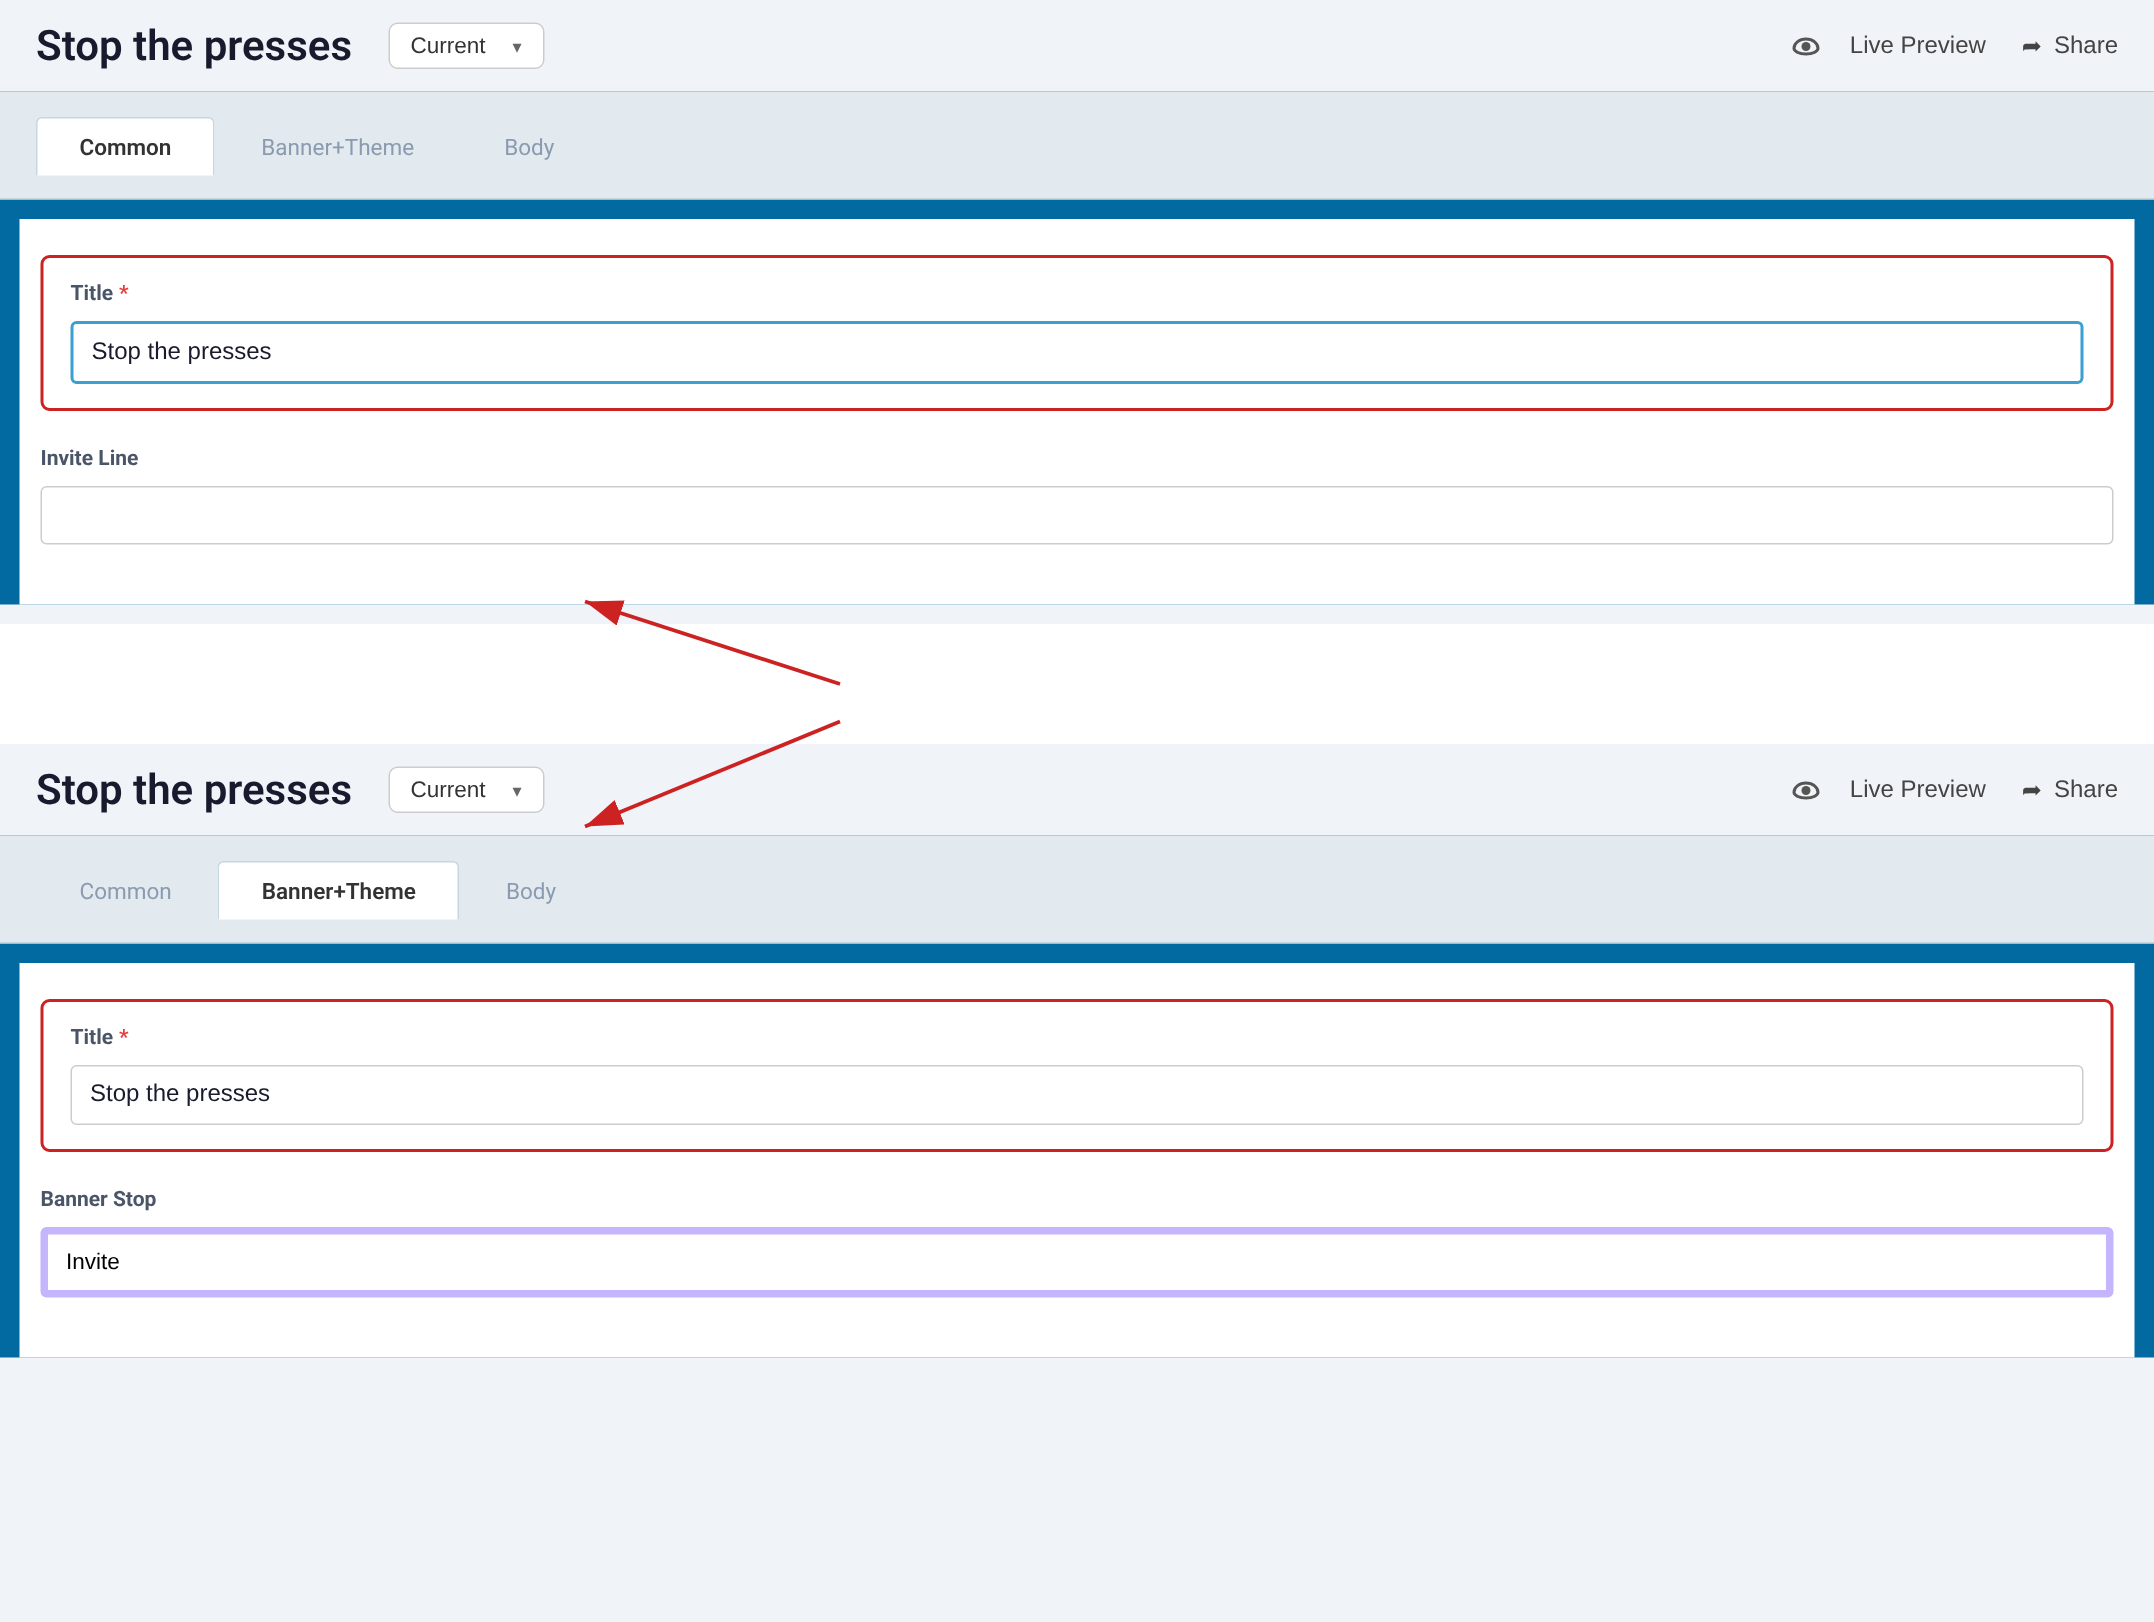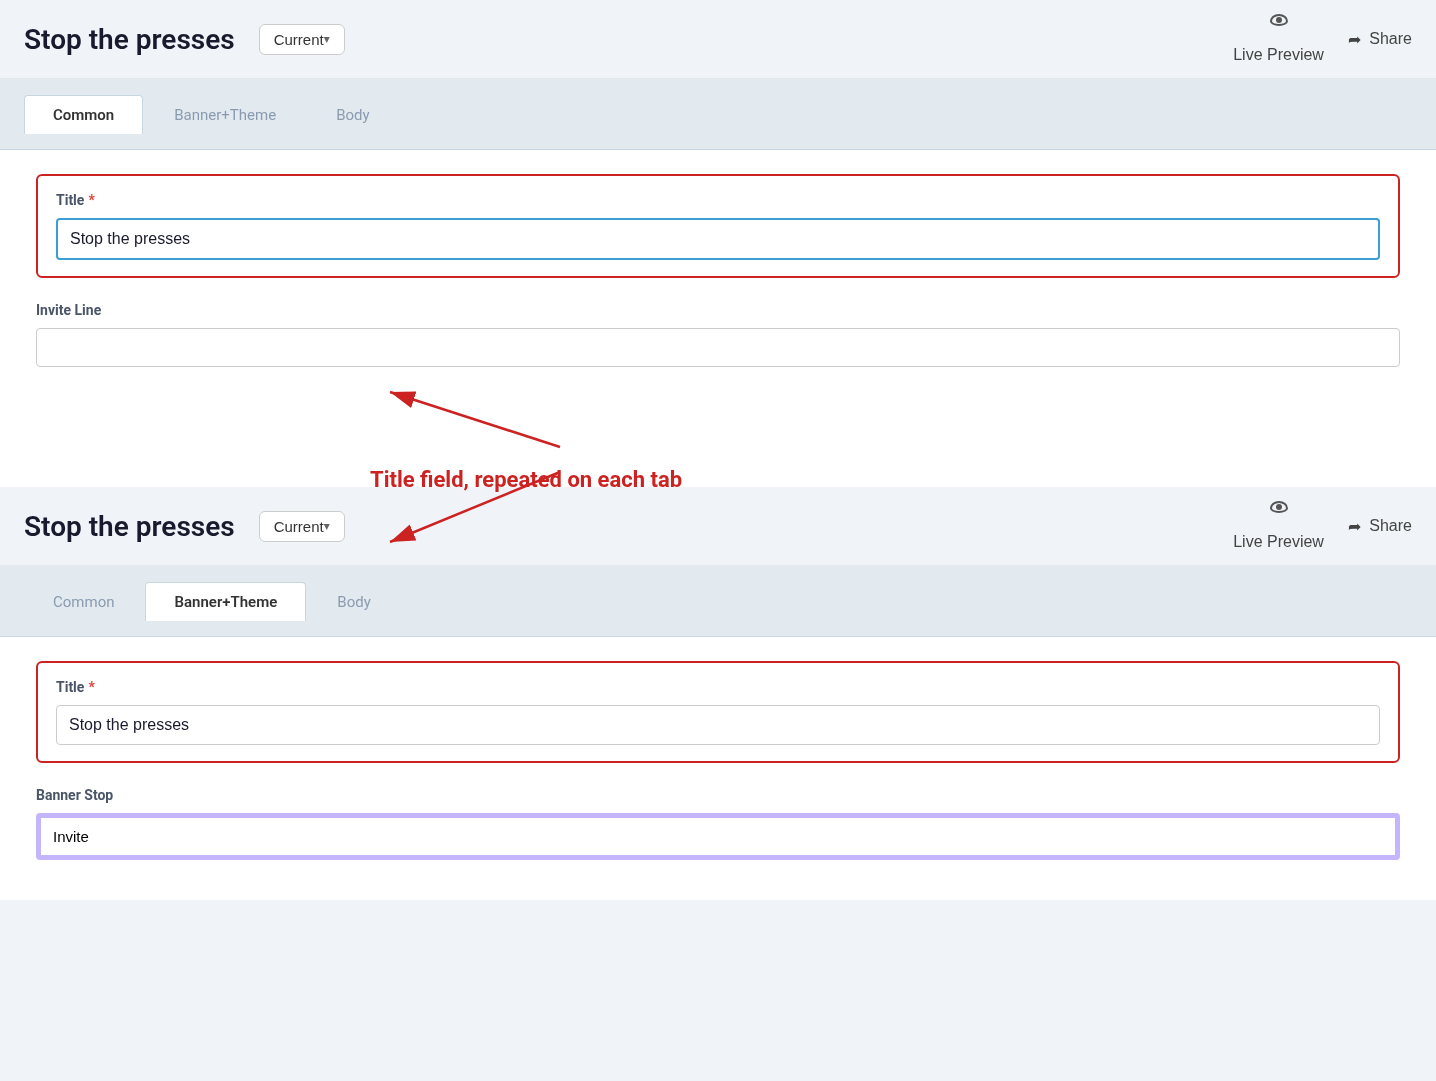--- a/index.html
+++ b/index.html
@@ -21,21 +21,21 @@
     .page-title {
       font-size: 28px;
       font-weight: 600;
       color: #1a1a2e;
       flex-shrink: 0;
     }
 
     .version-dropdown {
       display: flex;
       align-items: center;
-      gap: 0;
+      gap: 18px;
       background: #fff;
       border: 1px solid #ccc;
       border-radius: 6px;
       padding: 6px 14px;
       font-size: 15px;
       color: #333;
       cursor: pointer;
       margin-left: 8px;
     }
 
@@ -53,21 +53,20 @@
 
     .live-preview-btn {
       display: flex;
       align-items: center;
       gap: 20px;
       font-size: 16px;
       color: #444;
       cursor: pointer;
       background: none;
       border: none;
-      flex-direction: column;
     }
 
     .share-btn {
       display: flex;
       align-items: center;
       gap: 8px;
       font-size: 16px;
       color: #444;
       cursor: pointer;
       background: none;
@@ -101,22 +100,22 @@
       background: #fff;
       color: #333;
       font-weight: 600;
       border-color: #c8d6e0;
       border-bottom-color: #fff;
     }
 
     
     .content-area {
       background: #fff;
-      padding: 24px 36px;
-      margin: 0;
+      padding: 24px 14px;
+      margin: 13px;
     }
 
     
     .title-card {
       border: 2px solid #cc2222;
       border-radius: 6px;
       padding: 16px 18px;
       margin-bottom: 24px;
       background: #fff;
     }
@@ -289,23 +288,20 @@
         </marker>
         <marker id="arrowhead2" markerWidth="10" markerHeight="7" refX="10" refY="3.5" orient="auto">
           <polygon points="0 0, 10 3.5, 0 7" fill="#cc2222"></polygon>
         </marker>
       </defs>
 
       <line x1="560" y1="160" x2="390" y2="105" stroke="#cc2222" stroke-width="2.5" marker-end="url(#arrowhead1)"></line>
 
       <line x1="560" y1="185" x2="390" y2="255" stroke="#cc2222" stroke-width="2.5" marker-end="url(#arrowhead2)"></line>
     </svg>
-    <div style="position:absolute; left:370px; top:60px; color:#cc2222; font-size:22px; font-weight:700; z-index:25; white-space:nowrap;">
-      <span>Title field, repeated on each tab</span>
-    </div>
   </div>
 
   <div class="section-wrapper">
 
     <div class="header-bar">
       <span class="page-title">Stop the presses</span>
       <button class="version-dropdown">
         <span>Current</span>
         <span class="chevron">▾</span>
       </button>

